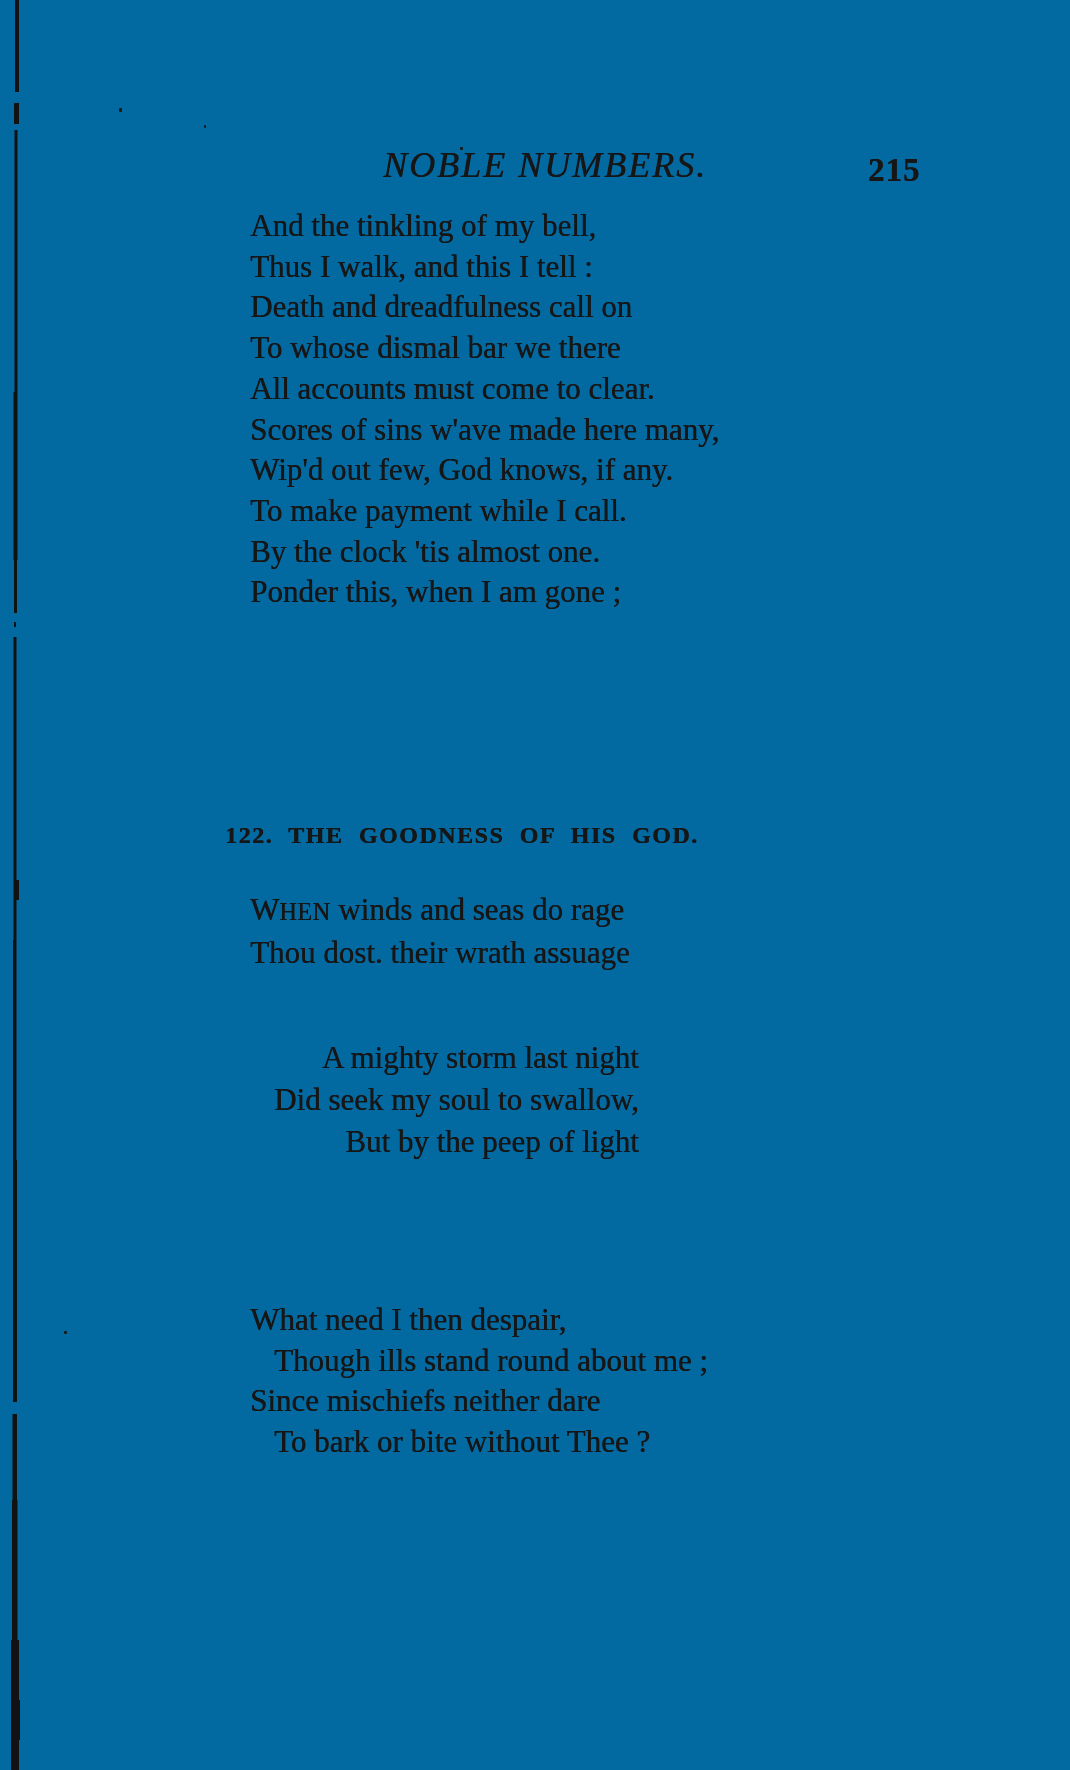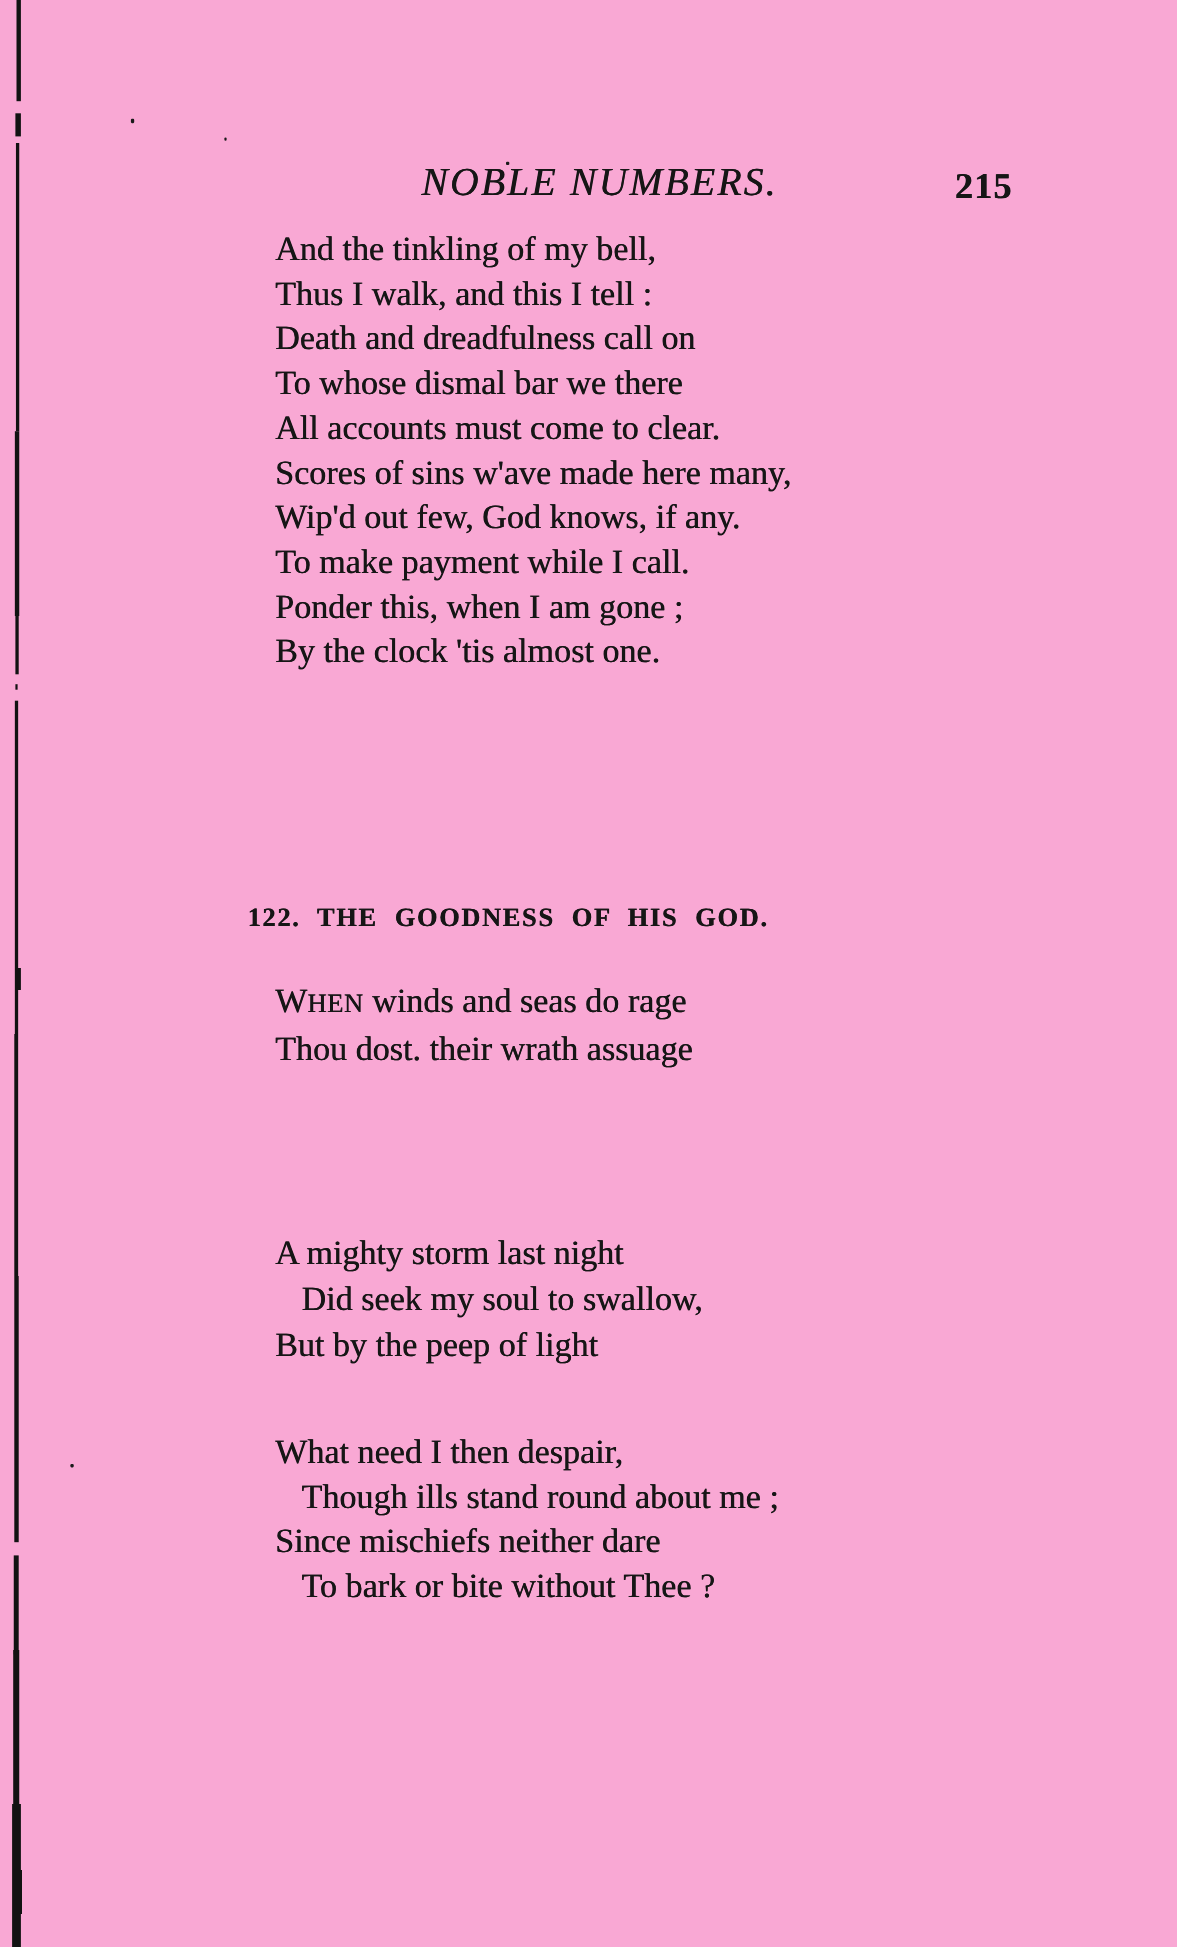--- a/index.html
+++ b/index.html
@@ -1,20 +1,20 @@
 <!DOCTYPE html>
 <html><head>
 <meta charset="utf-8">
 <style>
   html,body { margin:0; padding:0; background:#ffffff; }
   .page {
     position:relative;
     width:1070px;
     height:1770px;
-    background:#f9a8d4;
+    background:#0369a1;
     color:#161616;
     font-family:"Liberation Serif","DejaVu Serif",serif;
     overflow:hidden;
   }
   .running-title {
     position:absolute;
     top:144px; left:270px; width:550px;
     text-align:center;
     font-style:italic;
     font-size:36px;
@@ -33,21 +33,21 @@
   .poem {
     position:absolute;
     left:250px;
     font-size:31px;
     line-height:40.7px;
     white-space:nowrap;
     text-shadow:0.4px 0 currentColor;
   }
   .poem-continuation { top:206px; }
   .stanza-1 { top:890px; }
-  .stanza-2 { top:1118px; line-height:42px; }
+  .stanza-2 { top:1037px; line-height:42px;text-align:right; }
   .stanza-3 { top:1300px; }
   .line.indent { padding-left:24px; }
   .section-heading {
     position:absolute;
     top:822px; left:225px; width:560px;
     text-align:left;
     font-size:24px;
     font-weight:bold;
     letter-spacing:1.5px;
     word-spacing:8px;
@@ -100,22 +100,22 @@
 
   <div class="poem poem-continuation">
     <div class="line">And the tinkling of my bell,</div>
     <div class="line">Thus I walk, and this I tell :</div>
     <div class="line">Death and dreadfulness call on</div>
     <div class="line">To whose dismal bar we there</div>
     <div class="line">All accounts must come to clear.</div>
     <div class="line">Scores of sins w'ave made here many,</div>
     <div class="line">Wip'd out few, God knows, if any.</div>
     <div class="line">To make payment while I call.</div>
+    <div class="line">By the clock 'tis almost one.</div>
     <div class="line">Ponder this, when I am gone ;</div>
-    <div class="line">By the clock 'tis almost one.</div>
   </div>
 
   <div class="section-heading">122. THE GOODNESS OF HIS GOD.</div>
 
   <div class="poem stanza-1">
     <div class="line"><span>W</span><span class="sc">HEN</span><span> winds and seas do rage</span></div>
     <div class="line">Thou dost. their wrath assuage</div>
   </div>
 
   <div class="poem stanza-2">

